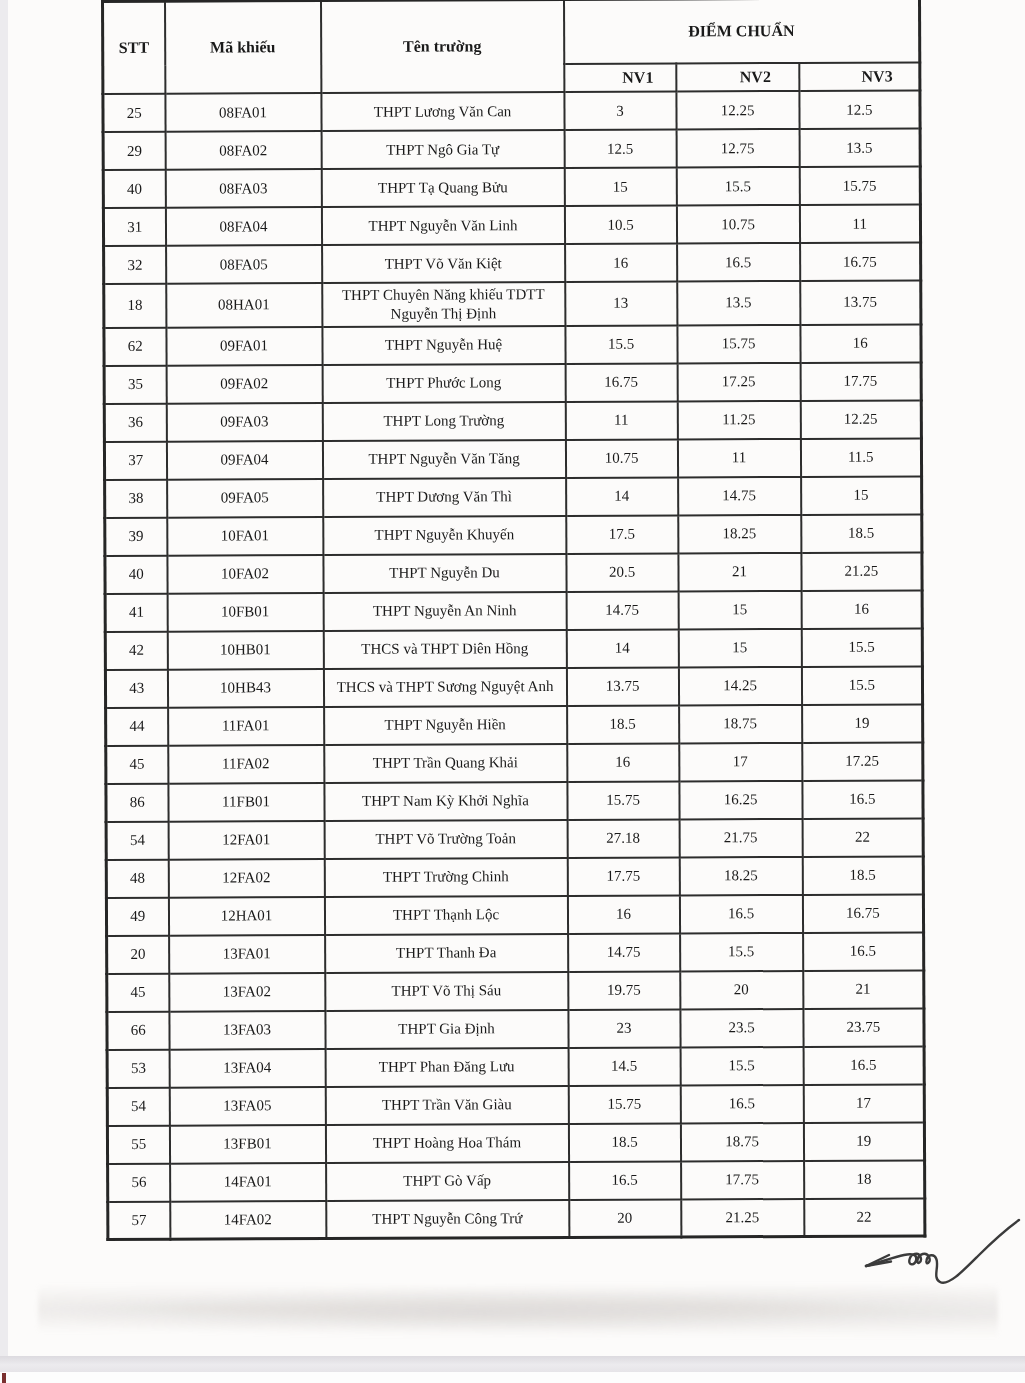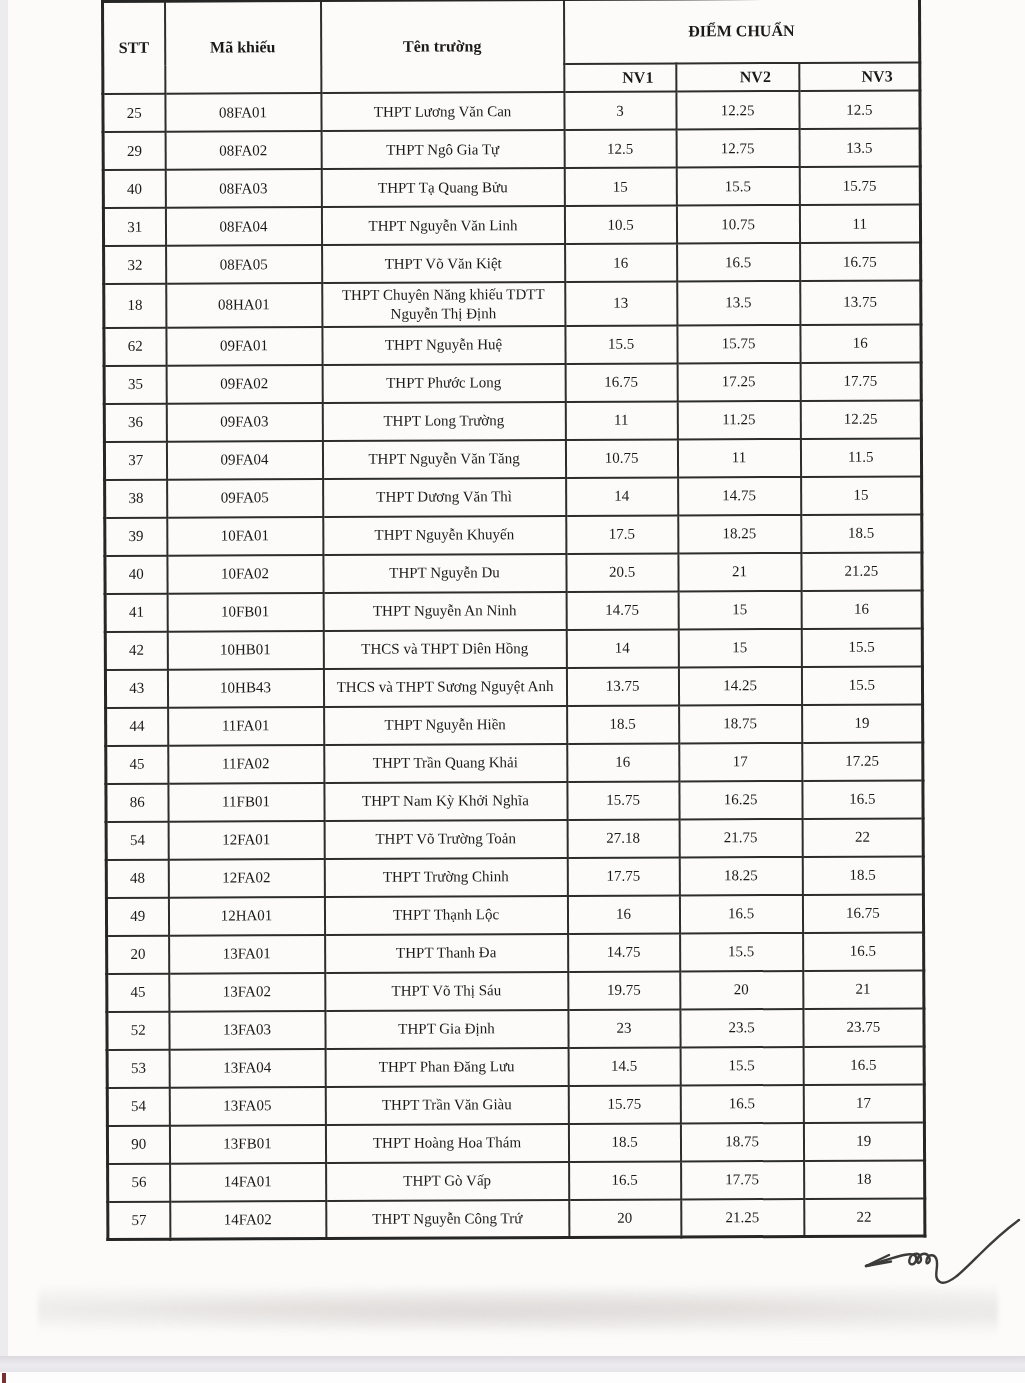--- a/index.html
+++ b/index.html
@@ -315,21 +315,21 @@
           <tr>
             <td>45</td>
             <td>13FA02</td>
             <td class="cell-name">THPT Võ Thị Sáu</td>
             <td>19.75</td>
             <td>20</td>
             <td>21</td>
           </tr>
 
           <tr>
-            <td>52</td>
+            <td>66</td>
             <td>13FA03</td>
             <td class="cell-name">THPT Gia Định</td>
             <td>23</td>
             <td>23.5</td>
             <td>23.75</td>
           </tr>
 
           <tr>
             <td>53</td>
             <td>13FA04</td>
@@ -342,21 +342,21 @@
           <tr>
             <td>54</td>
             <td>13FA05</td>
             <td class="cell-name">THPT Trần Văn Giàu</td>
             <td>15.75</td>
             <td>16.5</td>
             <td>17</td>
           </tr>
 
           <tr>
-            <td>90</td>
+            <td>55</td>
             <td>13FB01</td>
             <td class="cell-name">THPT Hoàng Hoa Thám</td>
             <td>18.5</td>
             <td>18.75</td>
             <td>19</td>
           </tr>
 
           <tr>
             <td>56</td>
             <td>14FA01</td>

